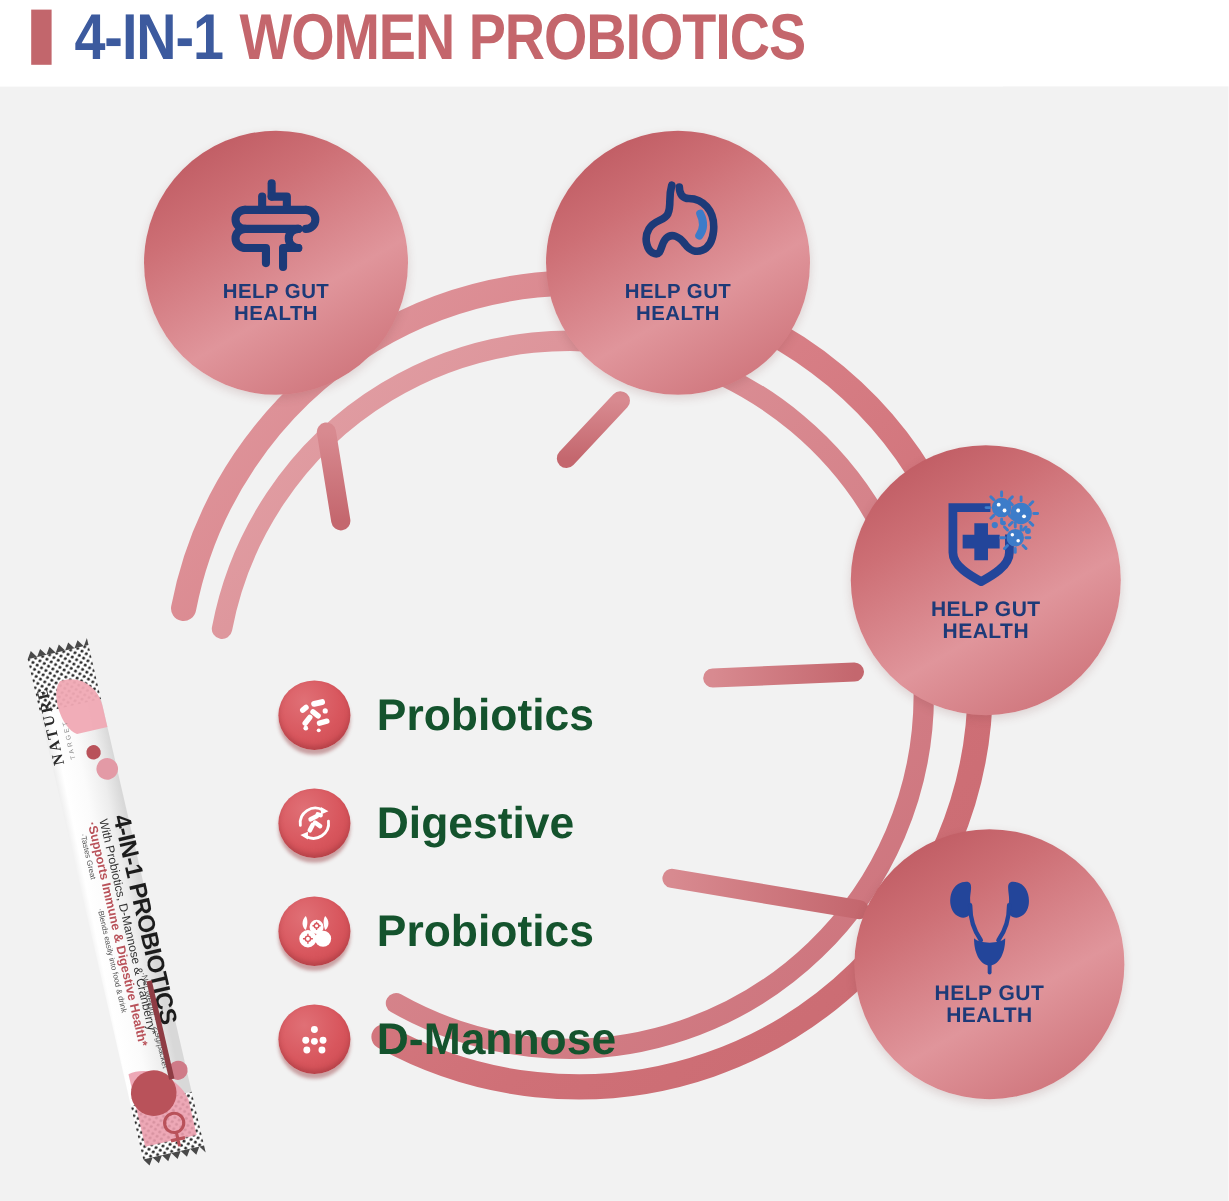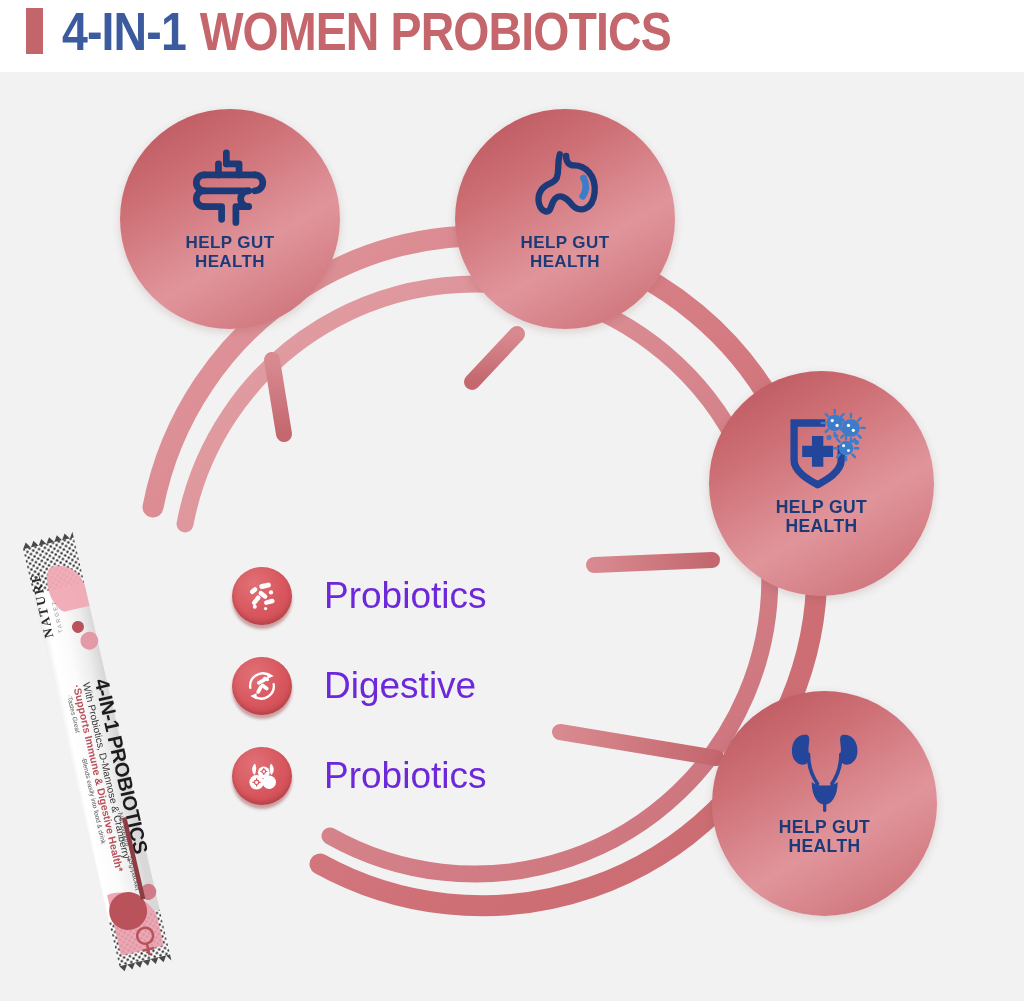--- a/index.html
+++ b/index.html
@@ -139,24 +139,24 @@
     border-radius: 50%;
     flex: 0 0 auto;
     background: radial-gradient(circle at 36% 30%, #e07076 0%, #d8565d 55%, #c8474e 100%);
     box-shadow: 0 4px 3px rgba(150,60,65,0.45), inset 0 -3px 4px rgba(130,40,45,0.35);
     display: flex;
     align-items: center;
     justify-content: center;
   }
   .ing-badge svg { width: 36px; height: 36px; overflow: visible; }
   .ing-label {
-    margin-left: 32px;
-    color: #6d28d9;
+    margin-left: 22px;
+    color: #14532d;
     font-size: 37px;
-    font-weight: 400;
+    font-weight: 700;
     line-height: 40px;
     white-space: nowrap;
   }
 
   
   #sachet {
     position: absolute;
     left: 18px;
     top: 445px;
     width: 200px;
@@ -358,20 +358,35 @@
               <circle cx="14" cy="27" r="2.4"></circle>
               <circle cx="22" cy="15" r="2.1"></circle>
               <path d="M14 24.6 L14 22.4 M11.6 27 L9.4 27 M16.4 27 L18.6 27 M14 29.4 L14 31.6"></path>
               <path d="M22 12.9 L22 11.2 M19.9 15 L18.2 15 M24.1 15 L25.8 15 M22 17.1 L22 18.8"></path>
             </g>
           </svg>
         </div>
         <div class="ing-label">Probiotics</div>
       </div>
 
+      <div class="ing-row">
+        <div class="ing-badge">
+          <svg viewBox="0 0 40 40">
+            <g fill="#ffffff">
+              <circle cx="20" cy="11" r="3.2"></circle>
+              <circle cx="12" cy="21" r="3.2"></circle>
+              <circle cx="28" cy="21" r="3.2"></circle>
+              <circle cx="20" cy="22" r="3.2"></circle>
+              <circle cx="13" cy="30" r="3.2"></circle>
+              <circle cx="27" cy="30" r="3.2"></circle>
+            </g>
+          </svg>
+        </div>
+        <div class="ing-label">D-Mannose</div>
+      </div>
 
     </div>
 
     <div id="sachet">
       <svg viewBox="0 0 200 460">
         <defs>
           <linearGradient id="gFoil" x1="0" y1="0" x2="1" y2="0.2">
             <stop offset="0%" stop-color="#e8e8e8"></stop>
             <stop offset="18%" stop-color="#ffffff"></stop>
             <stop offset="48%" stop-color="#fbfbfb"></stop>

